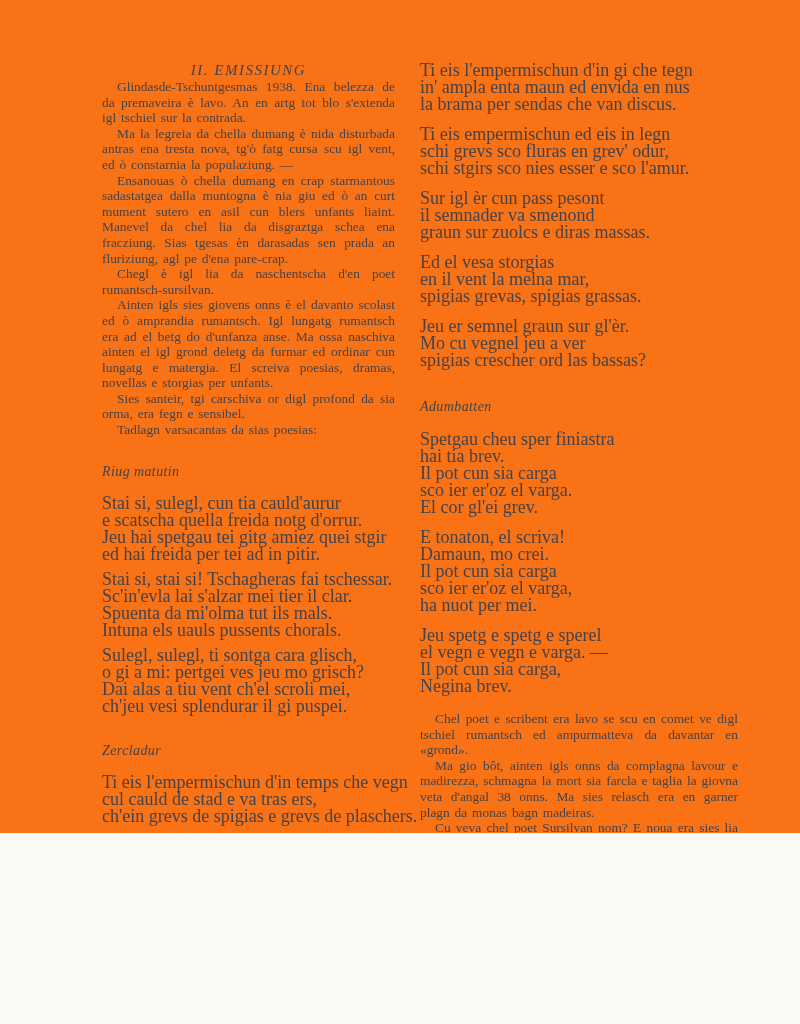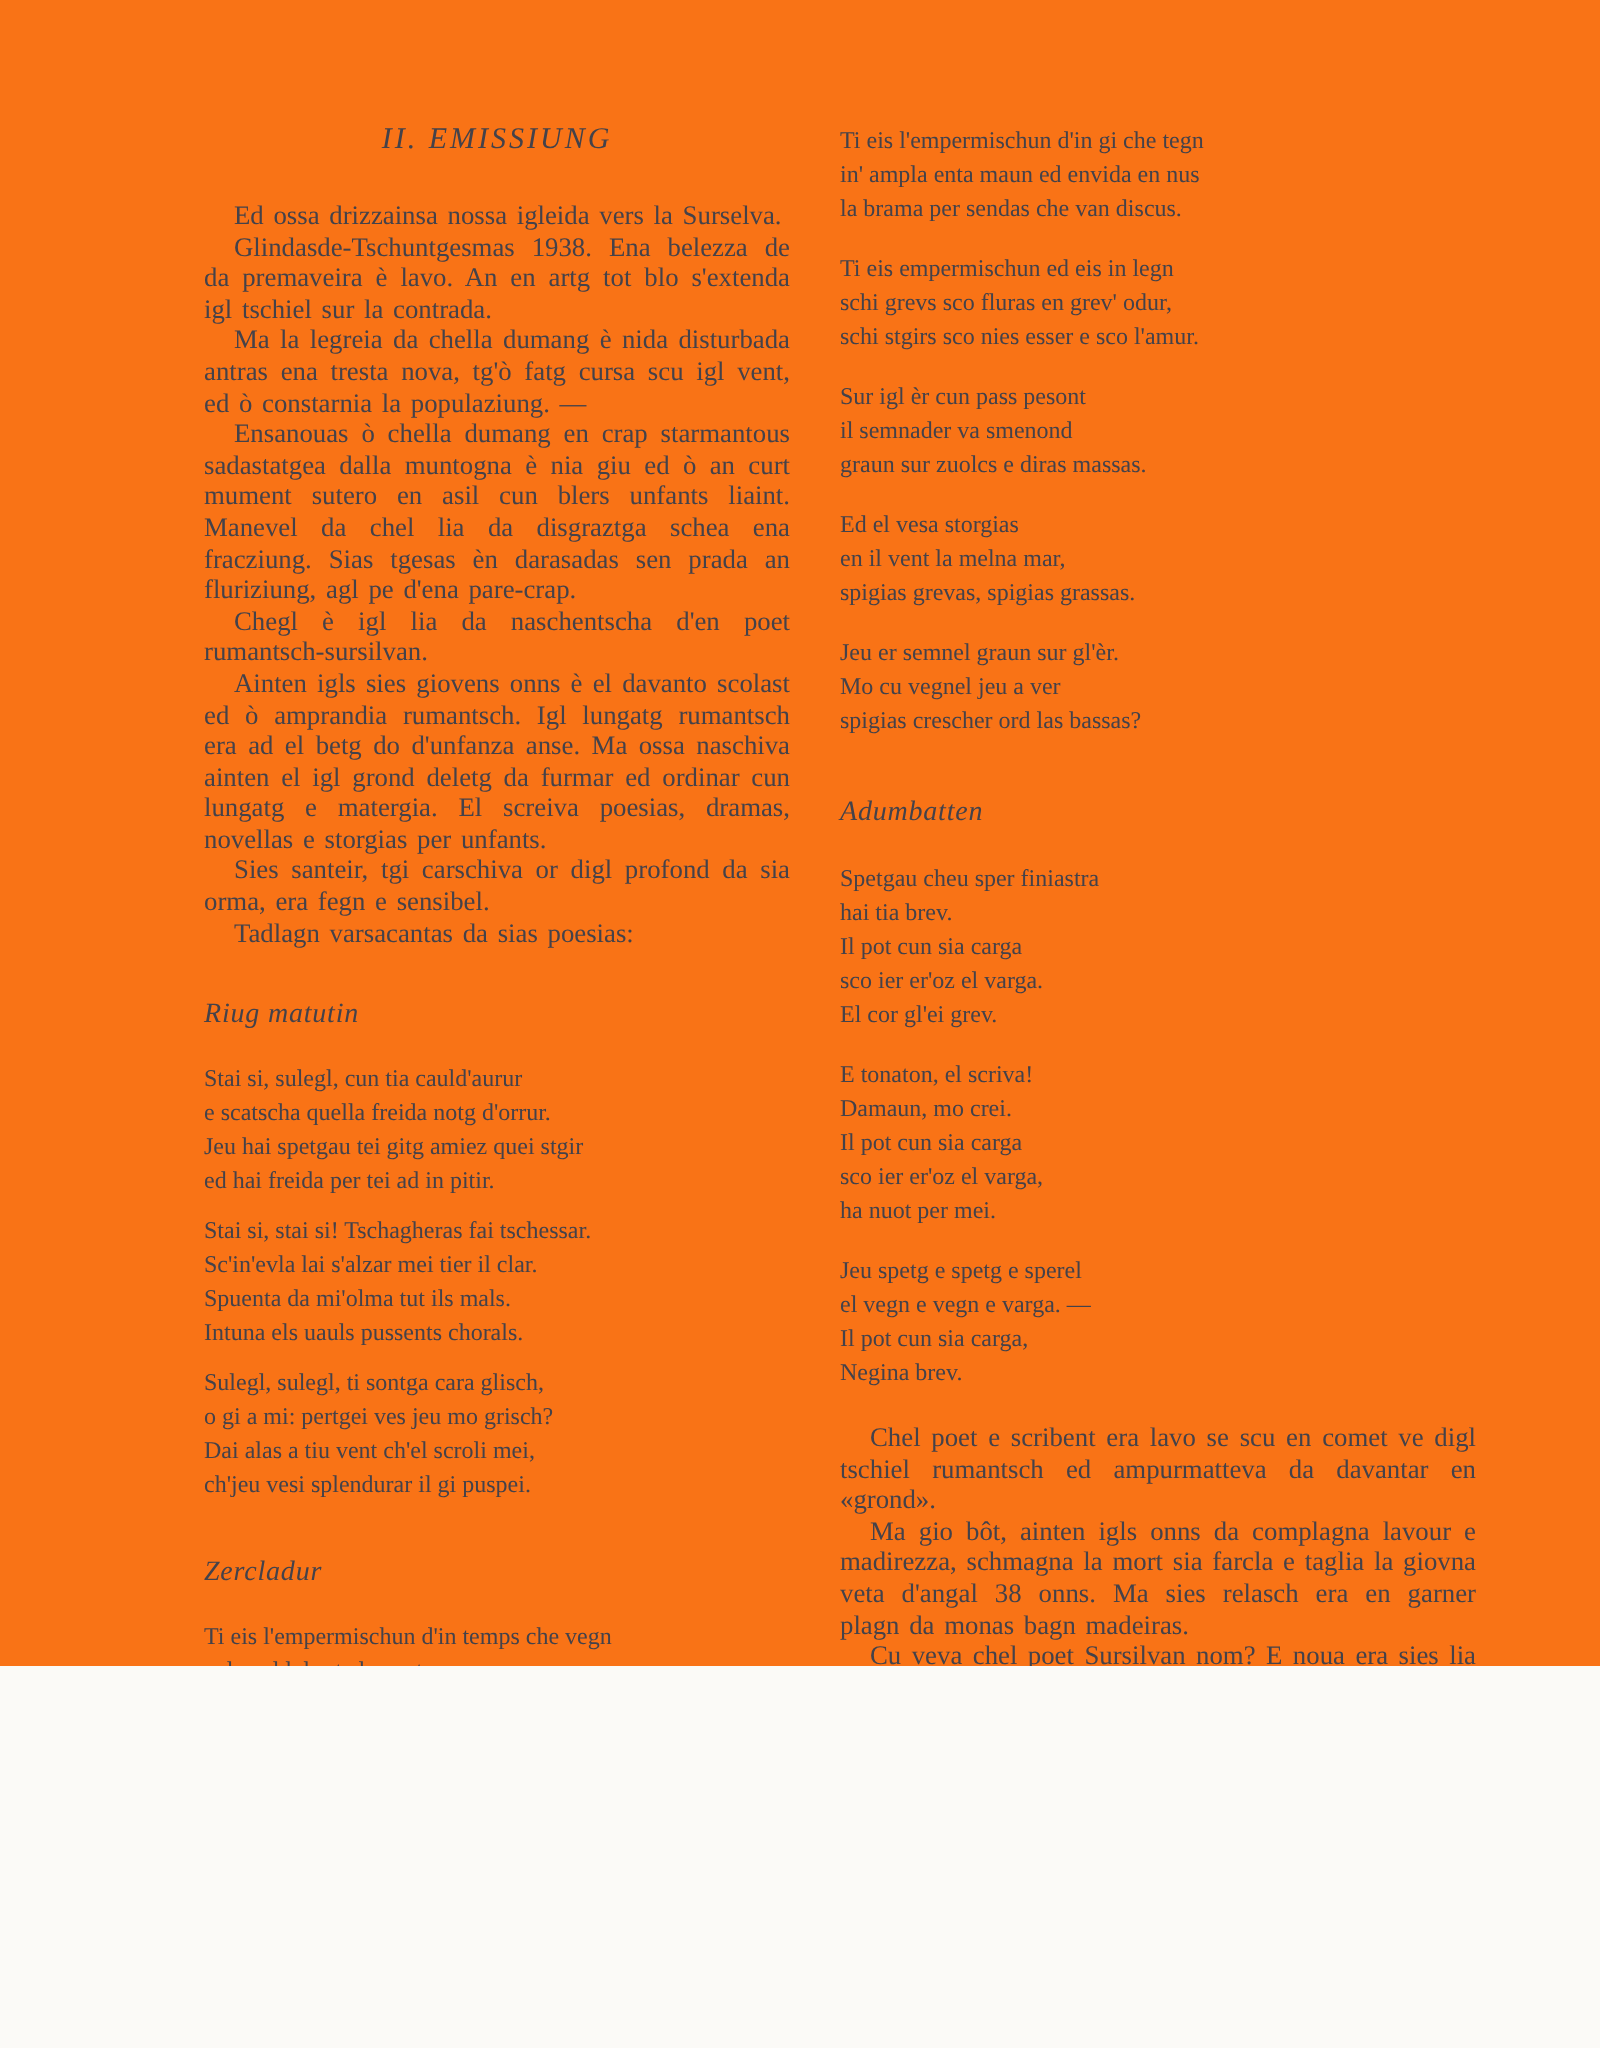--- a/index.html
+++ b/index.html
@@ -55,21 +55,21 @@
 
   .poem-title {
     font-style: italic;
     font-weight: normal;
     font-size: 14px;
     letter-spacing: 0.4px;
     margin: 26px 0 15px 0;
   }
   .poem-title.mt-lg { margin-top: 36px; margin-bottom: 14px; }
   .stanza {
-    font-size: 12px;
+    font-size: 18px;
     line-height: 17px;
     margin: 0 0 8px 0;
   }
   .col-right .stanza { margin-bottom: 13px; }
   .col-right .stanza.first { margin-top: 6px; }
   .poem-line { white-space: nowrap; }
 
   .prose-block { margin-top: 16px; }
 
   .page-number {
@@ -81,21 +81,20 @@
   }
 </style>
 </head>
 <body>
 
 <div class="sheet">
 
   <div class="col col-left">
     <h1 class="section-title">II. EMISSIUNG</h1>
 
-    <p class="body-par lead">Ed ossa drizzainsa nossa igleida vers la Surselva.</p>
     <p class="body-par">Glindasde-Tschuntgesmas 1938. Ena belezza de da premaveira è lavo. An en artg tot blo s'extenda igl tschiel sur la contrada.</p>
     <p class="body-par">Ma la legreia da chella dumang è nida disturbada antras ena tresta nova, tg'ò fatg cursa scu igl vent, ed ò constarnia la populaziung. —</p>
     <p class="body-par">Ensanouas ò chella dumang en crap starmantous sadastatgea dalla muntogna è nia giu ed ò an curt mument sutero en asil cun blers unfants liaint. Manevel da chel lia da disgraztga schea ena fracziung. Sias tgesas èn darasadas sen prada an fluriziung, agl pe d'ena pare-crap.</p>
     <p class="body-par">Chegl è igl lia da naschentscha d'en poet rumantsch-sursilvan.</p>
     <p class="body-par">Ainten igls sies giovens onns è el davanto scolast ed ò amprandia rumantsch. Igl lungatg rumantsch era ad el betg do d'unfanza anse. Ma ossa naschiva ainten el igl grond deletg da furmar ed ordinar cun lungatg e matergia. El screiva poesias, dramas, novellas e storgias per unfants.</p>
     <p class="body-par">Sies santeir, tgi carschiva or digl profond da sia orma, era fegn e sensibel.</p>
     <p class="body-par">Tadlagn varsacantas da sias poesias:</p>
 
     <h3 class="poem-title">Riug matutin</h3>
 

